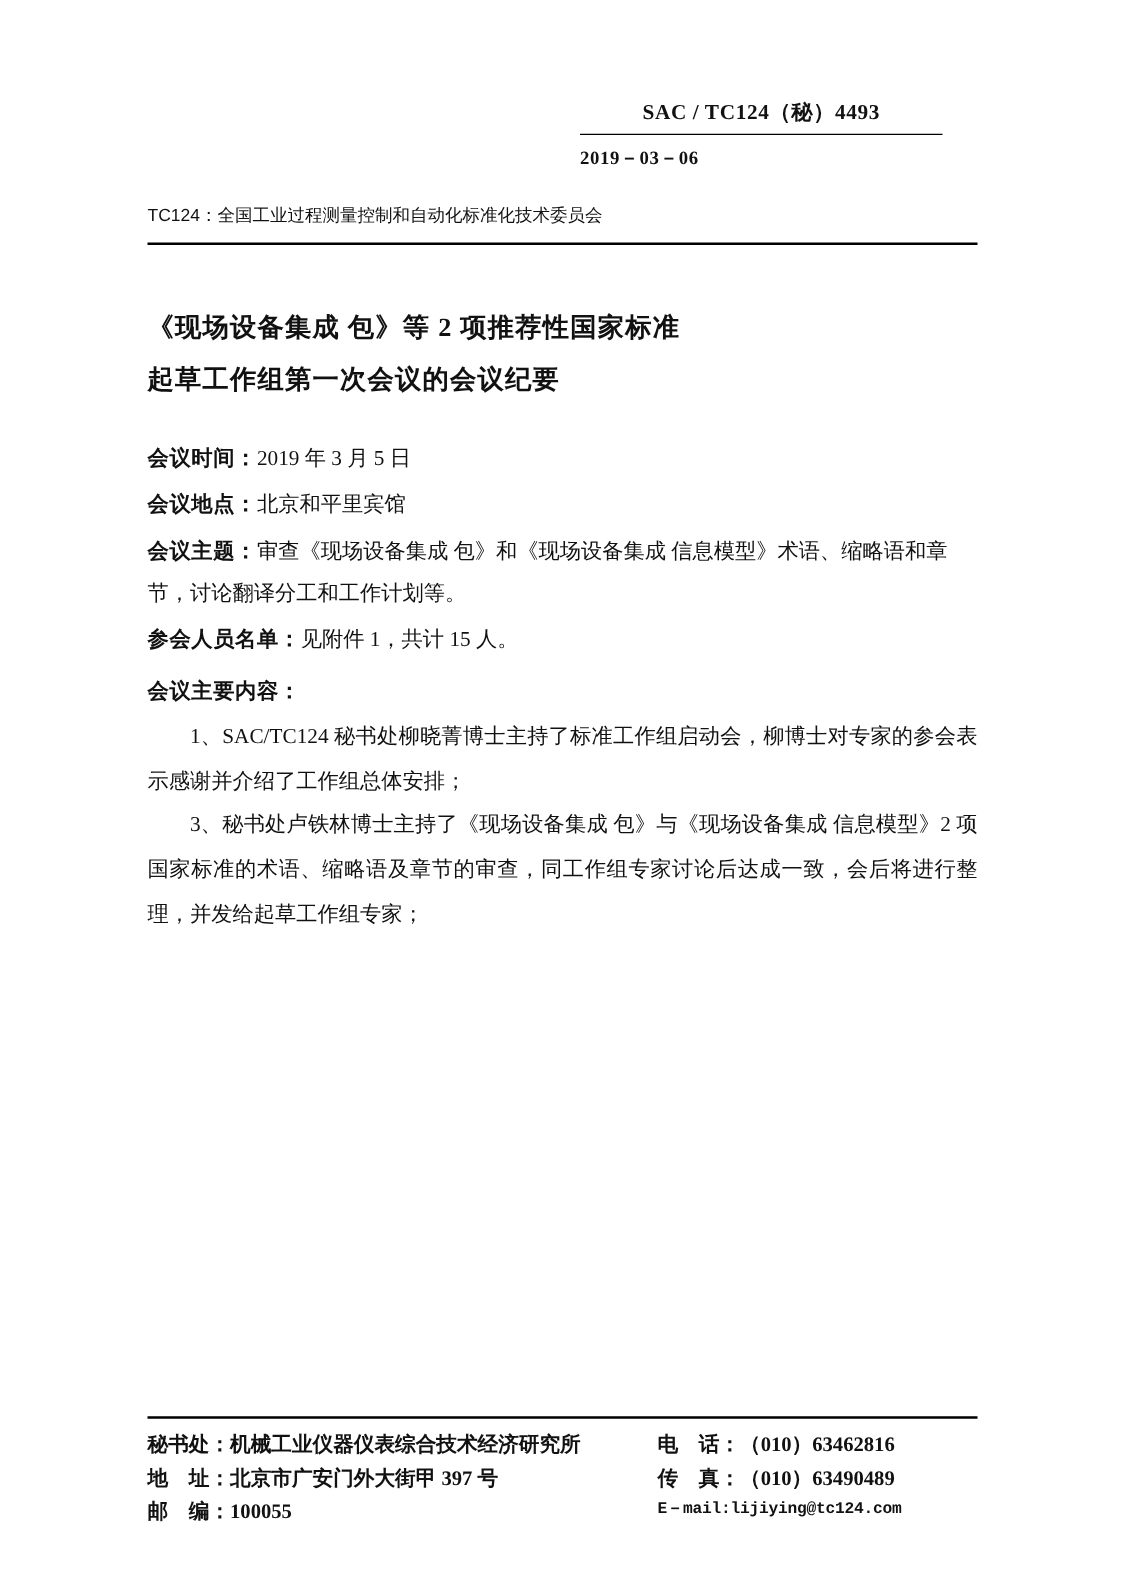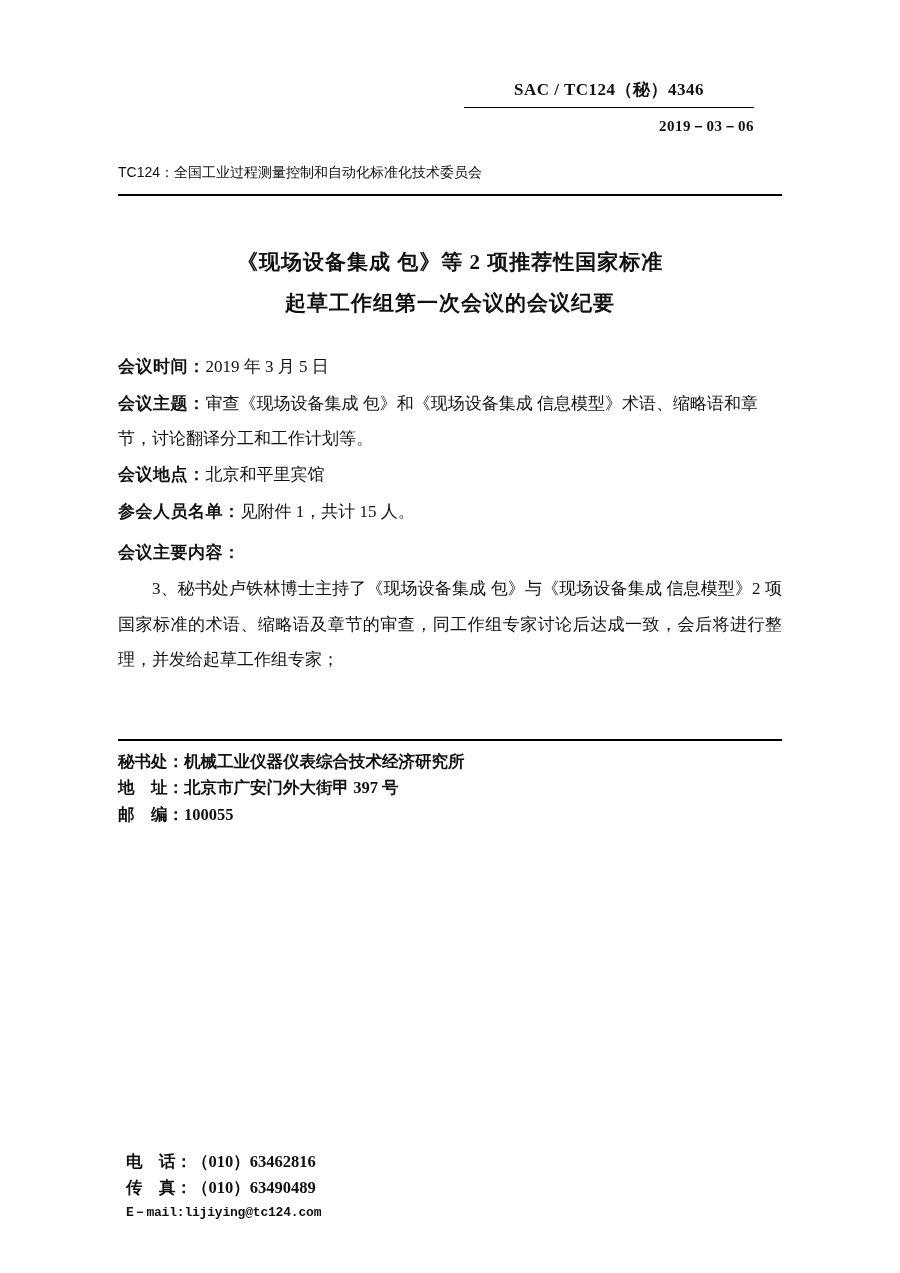--- a/index.html
+++ b/index.html
@@ -40,42 +40,41 @@
     padding-bottom: 6px;
   }
   .doc-no-rule {
     border-bottom: 1.6px solid #000;
     width: 100%;
   }
   .doc-date {
     font-family: "Liberation Serif", serif;
     font-weight: bold;
     font-size: 15px;
-    text-align: right;
+    text-align: left;
     margin-top: 9px;
     letter-spacing: 0.5px;
   }
 
   .committee-line {
     margin-top: 28px;
     font-size: 14px;
     font-family: "Liberation Sans", sans-serif;
     letter-spacing: 0px;
     white-space: nowrap;
   }
   .header-rule {
     margin-top: 12px;
     border-bottom: 2.2px solid #000;
     width: 100%;
   }
 
   
   .title-block {
     margin-top: 46px;
-    text-align: center;
   }
   .title-line {
     font-size: 21px;
     font-weight: bold;
     letter-spacing: 1px;
     line-height: 1.95;
   }
 
   
   .body-block {
@@ -115,21 +114,20 @@
   .footer-rule {
     border-bottom: 2.2px solid #000;
     width: 100%;
     margin-bottom: 8px;
   }
   .footer-grid {
     display: flex;
     font-weight: bold;
     font-size: 16.5px;
     line-height: 1.62;
-    flex-direction: column;
   }
   .footer-left {
     width: 400px;
     flex: 0 0 400px;
   }
   .footer-right {
     flex: 1 1 auto;
     padding-left: 8px;
   }
   .footer-left .fl-row { white-space: nowrap; }
@@ -142,53 +140,54 @@
     font-size: 13px;
     letter-spacing: -0.2px;
   }
 </style>
 </head>
 <body>
 
 <div class="page">
 
   <div class="doc-no-block">
-    <div class="doc-no">SAC / TC124（秘）4346</div>
+    <div class="doc-no">SAC / TC124（秘）4493</div>
     <div class="doc-no-rule"></div>
     <div class="doc-date">2019－03－06</div>
   </div>
 
   <div class="committee-line">TC124：全国工业过程测量控制和自动化标准化技术委员会</div>
   <div class="header-rule"></div>
 
   <div class="title-block">
     <div class="title-line">《现场设备集成  包》等 2 项推荐性国家标准</div>
     <div class="title-line">起草工作组第一次会议的会议纪要</div>
   </div>
 
   <div class="body-block">
 
     <div class="field-row">
       <span class="field-label">会议时间：</span><span class="field-value">2019 年 3 月 5 日</span>
     </div>
 
     <div class="field-row">
+      <span class="field-label">会议地点：</span><span class="field-value">北京和平里宾馆</span>
+    </div>
+
+    <div class="field-row">
       <span class="field-label">会议主题：</span><span class="field-value">审查《现场设备集成  包》和《现场设备集成  信息模型》术语、缩略语和章节，讨论翻译分工和工作计划等。</span>
     </div>
 
     <div class="field-row">
-      <span class="field-label">会议地点：</span><span class="field-value">北京和平里宾馆</span>
-    </div>
-
-    <div class="field-row">
       <span class="field-label">参会人员名单：</span><span class="field-value">见附件 1，共计 15 人。</span>
     </div>
 
     <div class="section-label">会议主要内容：</div>
 
+    <p class="para">1、SAC/TC124 秘书处柳晓菁博士主持了标准工作组启动会，柳博士对专家的参会表示感谢并介绍了工作组总体安排；</p>
     <p class="para">3、秘书处卢铁林博士主持了《现场设备集成  包》与《现场设备集成  信息模型》2 项国家标准的术语、缩略语及章节的审查，同工作组专家讨论后达成一致，会后将进行整理，并发给起草工作组专家；</p>
 
   </div>
 
   <div class="footer">
     <div class="footer-rule"></div>
     <div class="footer-grid">
       <div class="footer-left">
         <div class="fl-row">
           <span class="footer-key">秘书处：</span><span>机械工业仪器仪表综合技术经济研究所</span>

